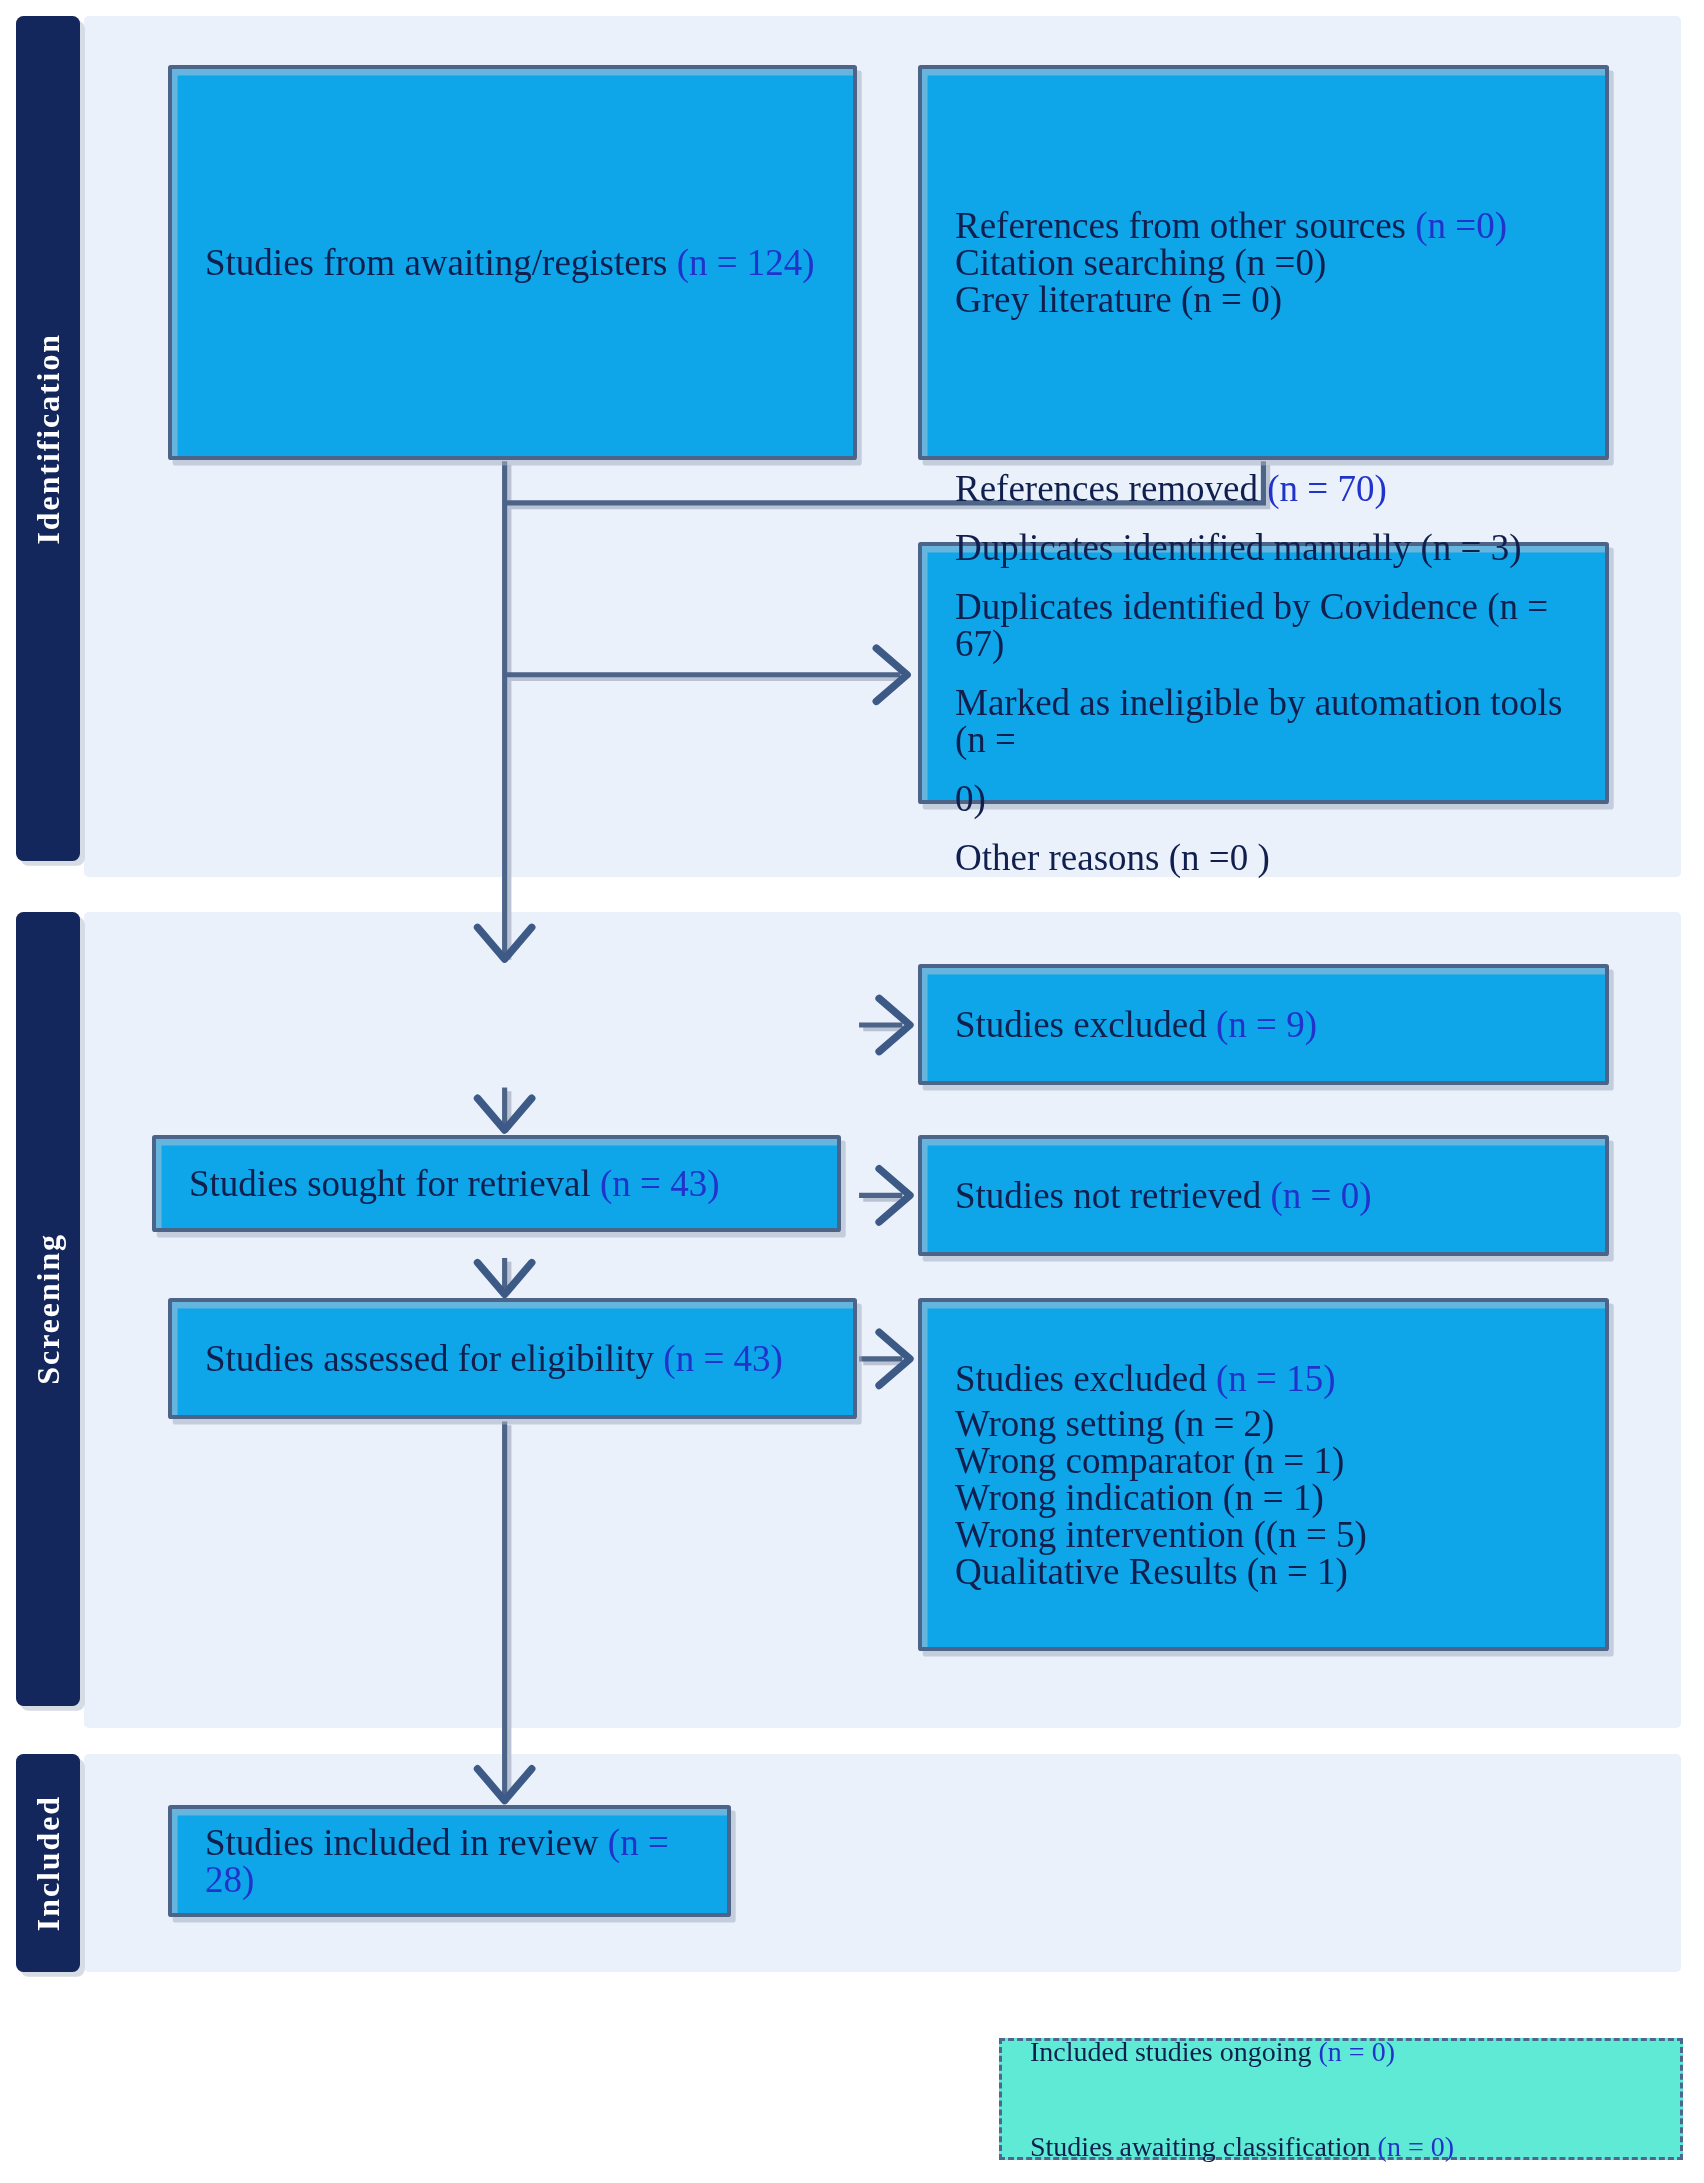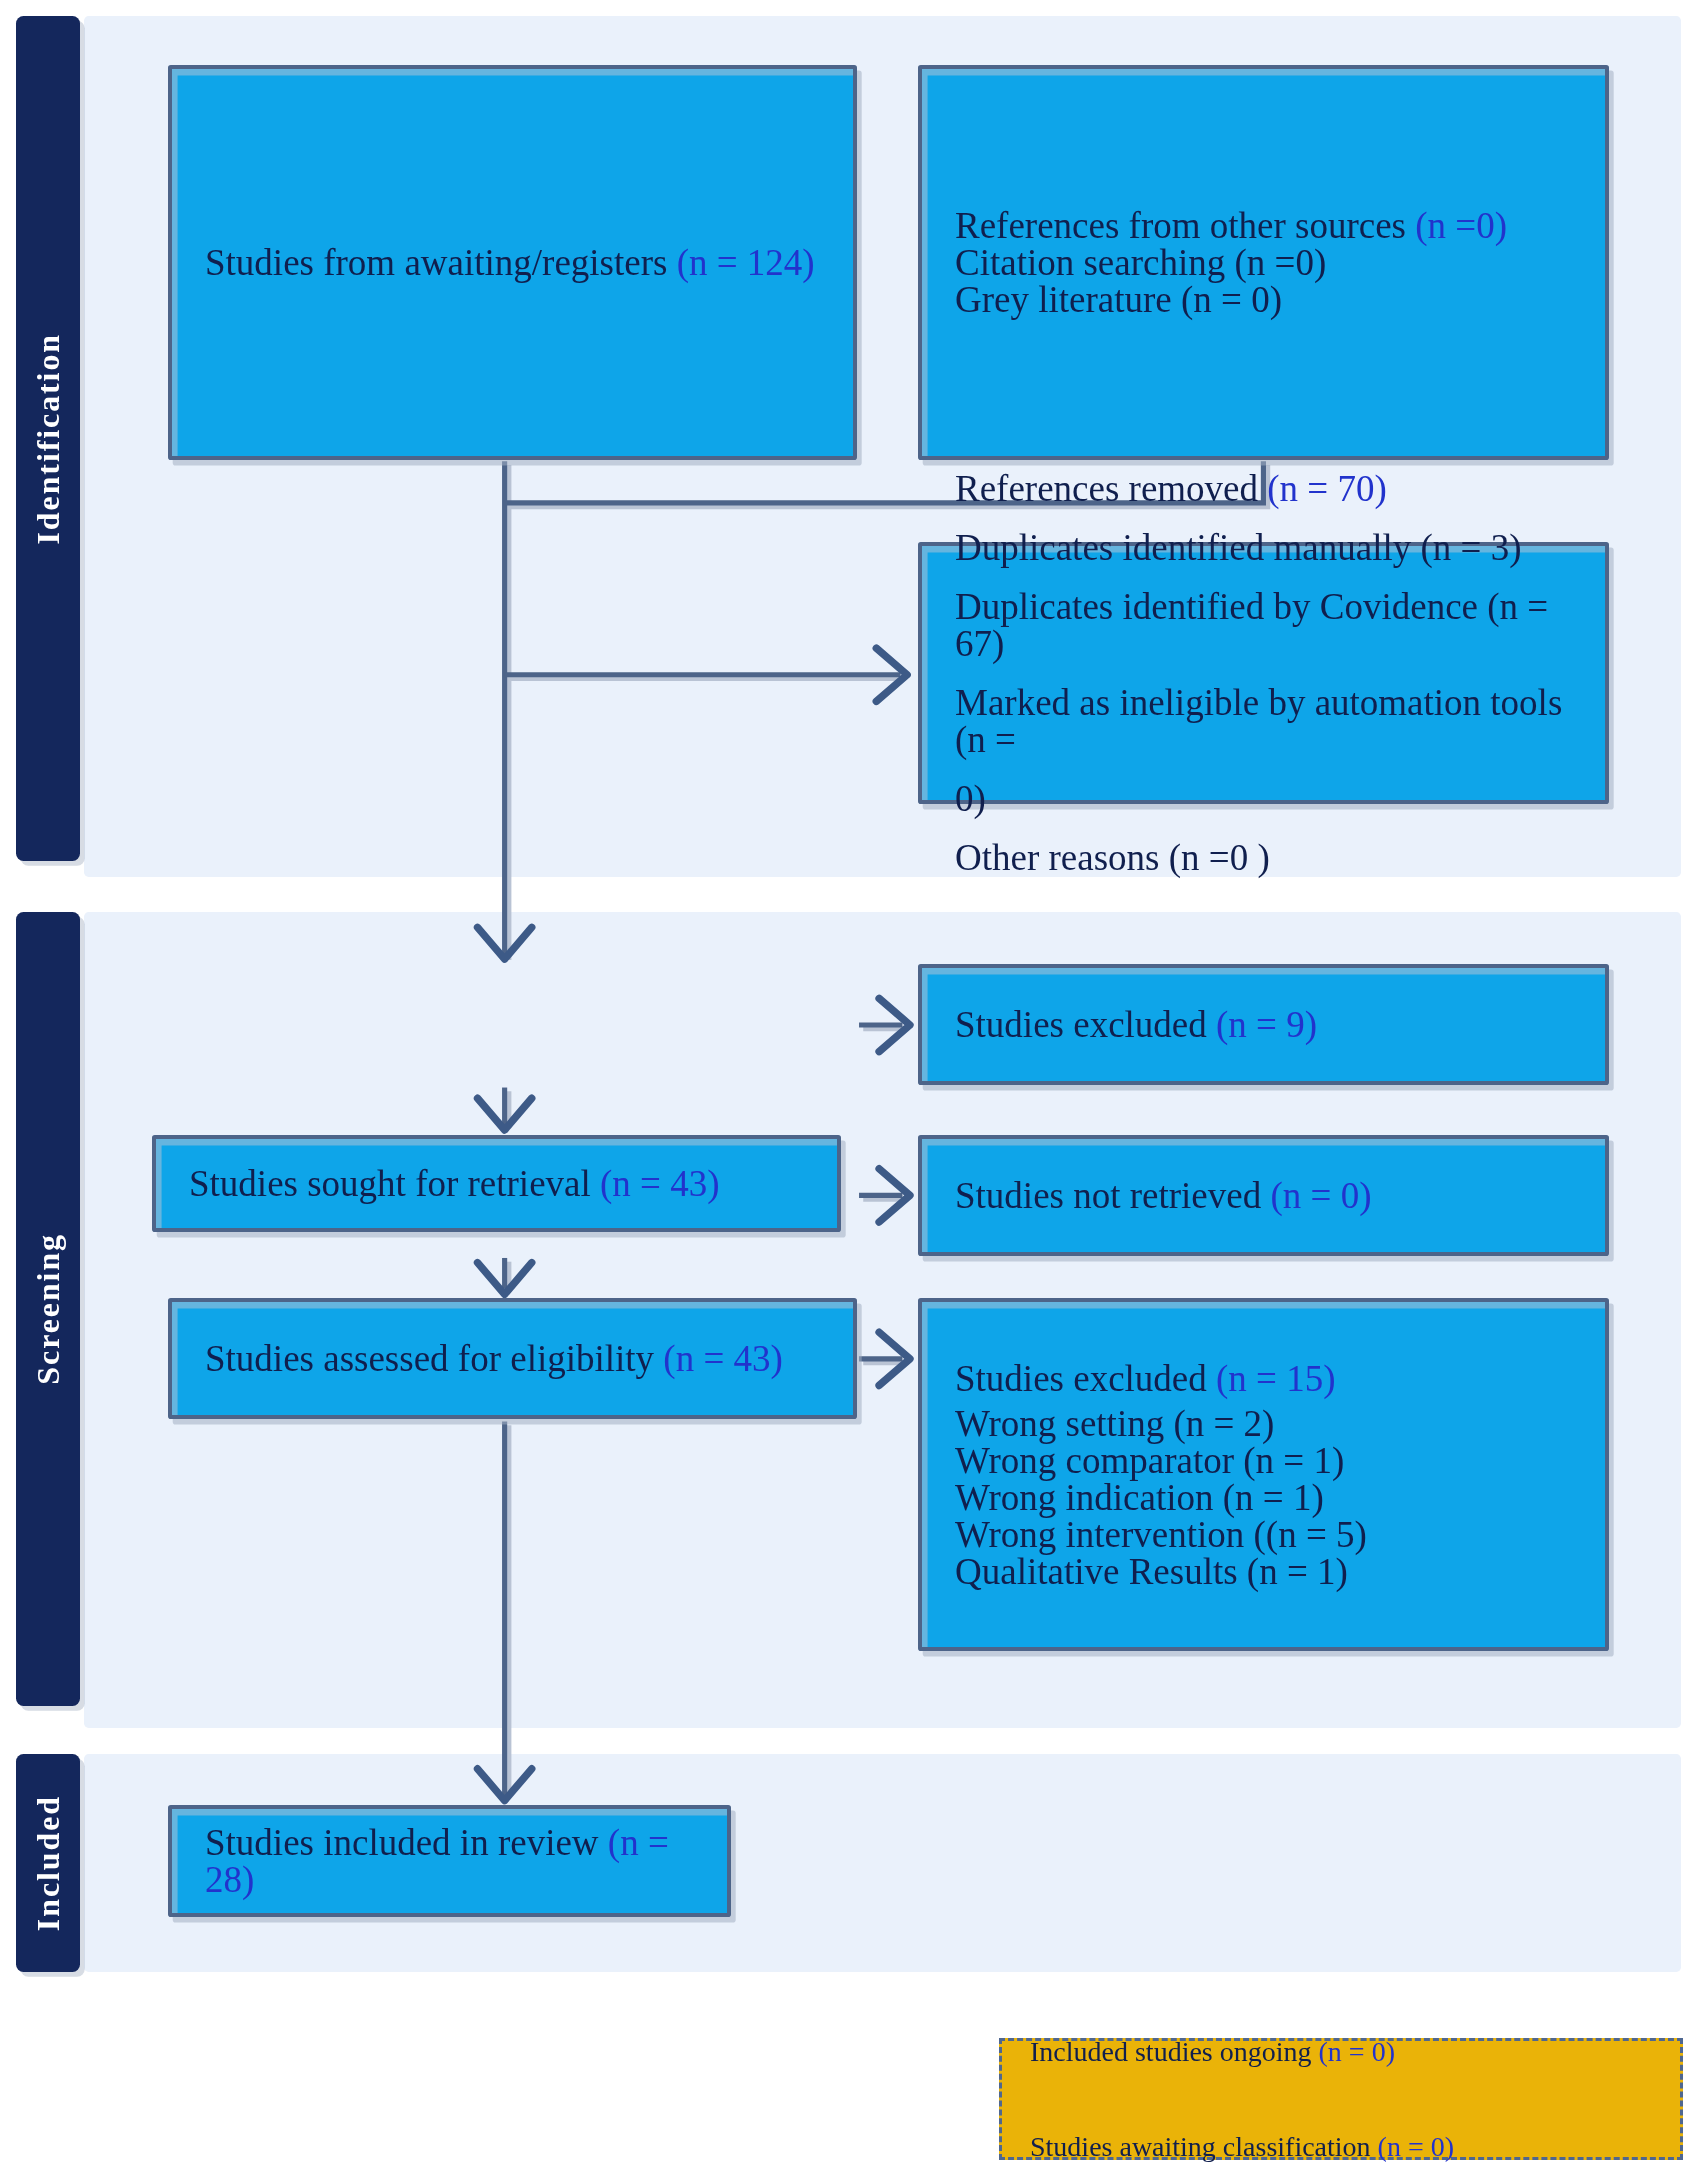--- a/index.html
+++ b/index.html
@@ -20,21 +20,21 @@
     position:absolute;z-index:2;background:#0ea5e9;
     border:4.2px solid #4d6489;border-radius:2.8px;box-sizing:border-box;
     box-shadow:4.7px 5.6px 0 rgba(163,175,195,.55), inset 5.6px 6.5px 0 rgba(188,197,213,.5);
     display:flex;flex-direction:column;justify-content:center;
     padding:14px 21px 14px 33px;font-size:37px;line-height:37px;
   }
   .box p{margin:0;}
   .n{color:#2233cc;}
   .sub{margin-left:54px;}
   .dashed{
-    position:absolute;z-index:2;background:#eab308;border:3.7px dashed #4f6790;box-sizing:border-box;
+    position:absolute;z-index:2;background:#5eead4;border:3.7px dashed #4f6790;box-sizing:border-box;
     display:flex;flex-direction:column;justify-content:center;
     padding:9.3px 21px 9.3px 28px;font-size:28px;line-height:39px;
   }
 </style>
 </head>
 <body>
 
 <div class="canvas">
 
   <div class="band" style="top:16.3px;height:861px;"></div>

